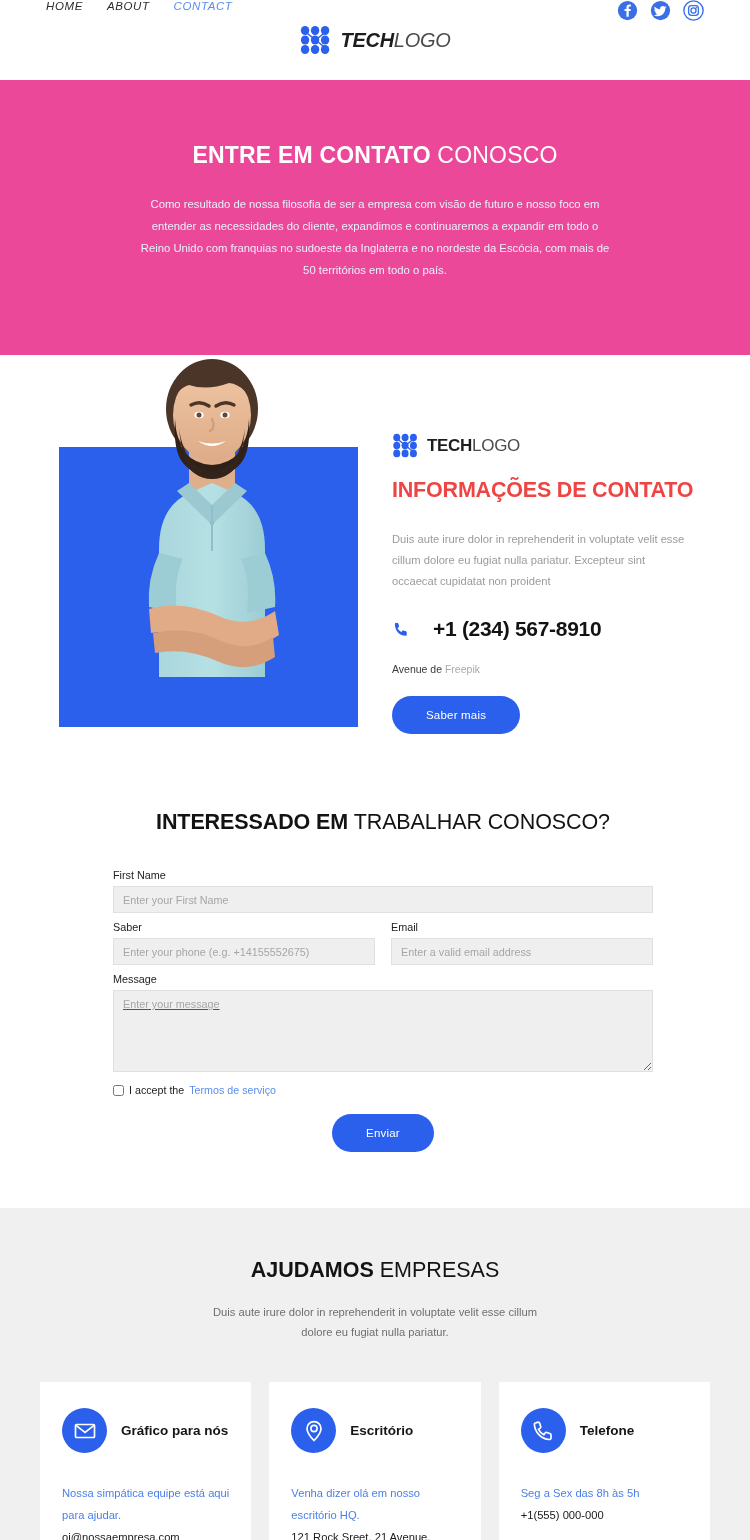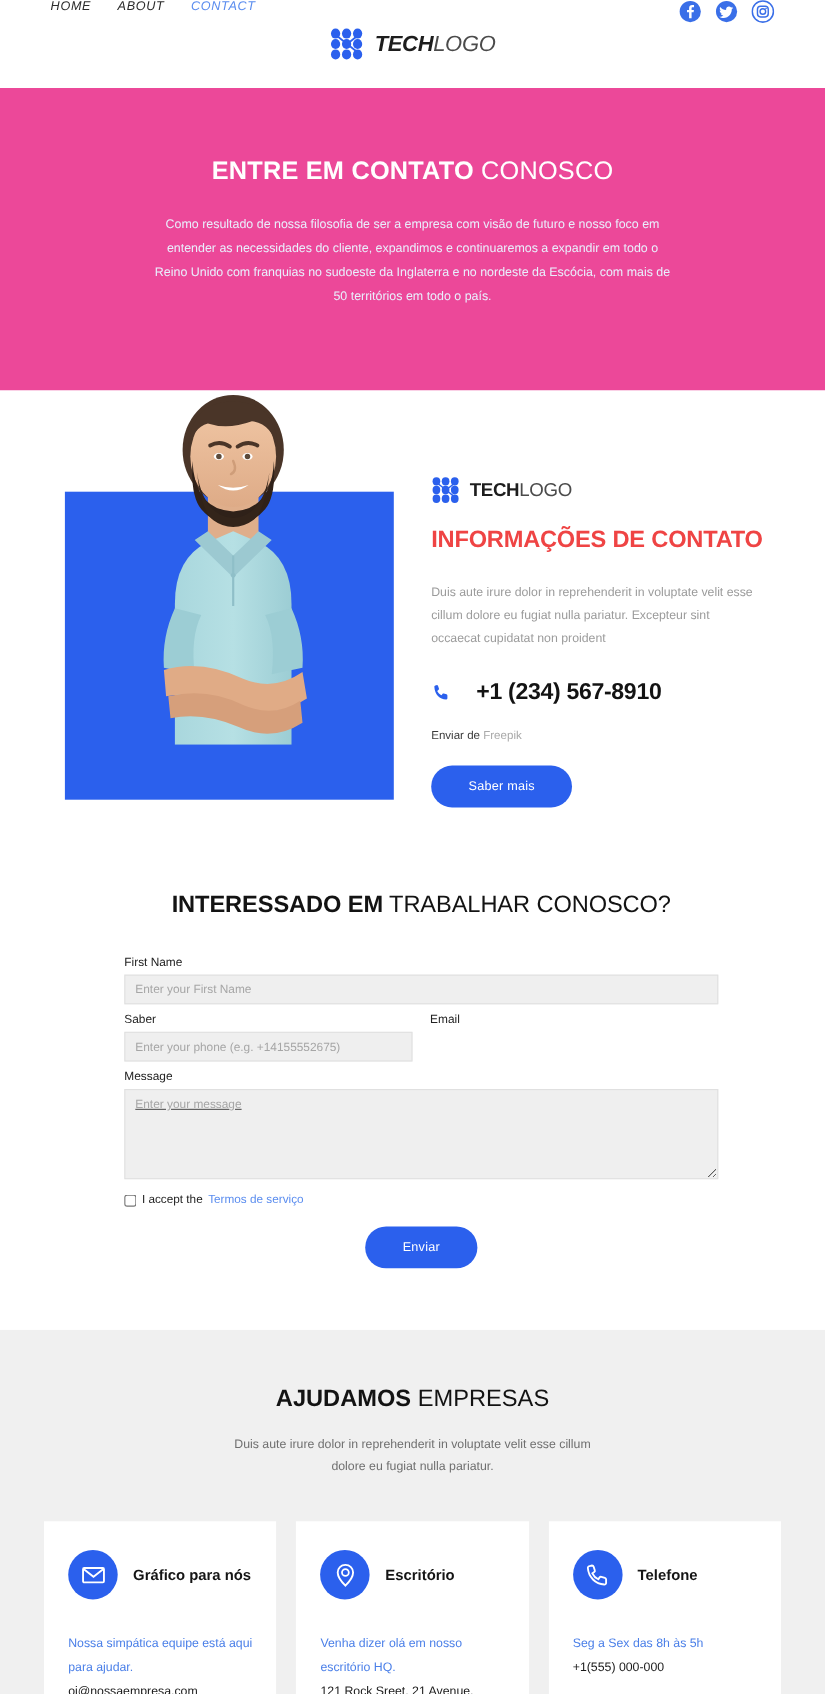--- a/index.html
+++ b/index.html
@@ -374,21 +374,21 @@
       <h2 class="info-title">INFORMAÇÕES DE CONTATO</h2>
       <p class="info-desc">Duis aute irure dolor in reprehenderit in voluptate velit esse cillum dolore eu fugiat nulla pariatur. Excepteur sint occaecat cupidatat non proident</p>
 
       <div class="phone-row">
         <svg class="phone-icon" viewBox="0 0 24 24">
           <path d="M6.6 3.5c.6 0 1.1.4 1.3 1l1 3.1c.2.5 0 1.1-.4 1.4l-1.6 1.2c1 2.2 2.8 4 5 5l1.2-1.6c.3-.4.9-.6 1.4-.4l3.1 1c.6.2 1 .7 1 1.3v3.1c0 .8-.7 1.4-1.5 1.4C9.8 20 4 14.2 3.6 5.4c0-.8.6-1.5 1.4-1.5z" fill="#2b60ed"></path>
         </svg>
         <div class="phone-num">+1 (234) 567-8910</div>
       </div>
 
-      <div class="credit"><span>Enviar de</span> <a href="#">Freepik</a></div>
+      <div class="credit"><span>Avenue de</span> <a href="#">Freepik</a></div>
 
       <button class="btn-pill">Saber mais</button>
     </div>
   </div>
 </section>
 
 <section class="form-section">
   <h2 class="form-heading"><span class="bold">INTERESSADO EM</span> <span>TRABALHAR CONOSCO?</span></h2>
 
   <form class="form-wrap">
@@ -399,20 +399,21 @@
       </div>
     </div>
 
     <div class="frow">
       <div class="fgroup">
         <label>Saber</label>
         <input type="text" placeholder="Enter your phone (e.g. +14155552675)" style="">
       </div>
       <div class="fgroup">
         <label>Email</label>
+        <input type="text" placeholder="Enter a valid email address" style="">
       </div>
     </div>
 
     <div class="fgroup">
       <label>Message</label>
       <textarea placeholder="Enter your message" style=""></textarea>
     </div>
 
     <div class="accept-row">
       <input type="checkbox" style="">

